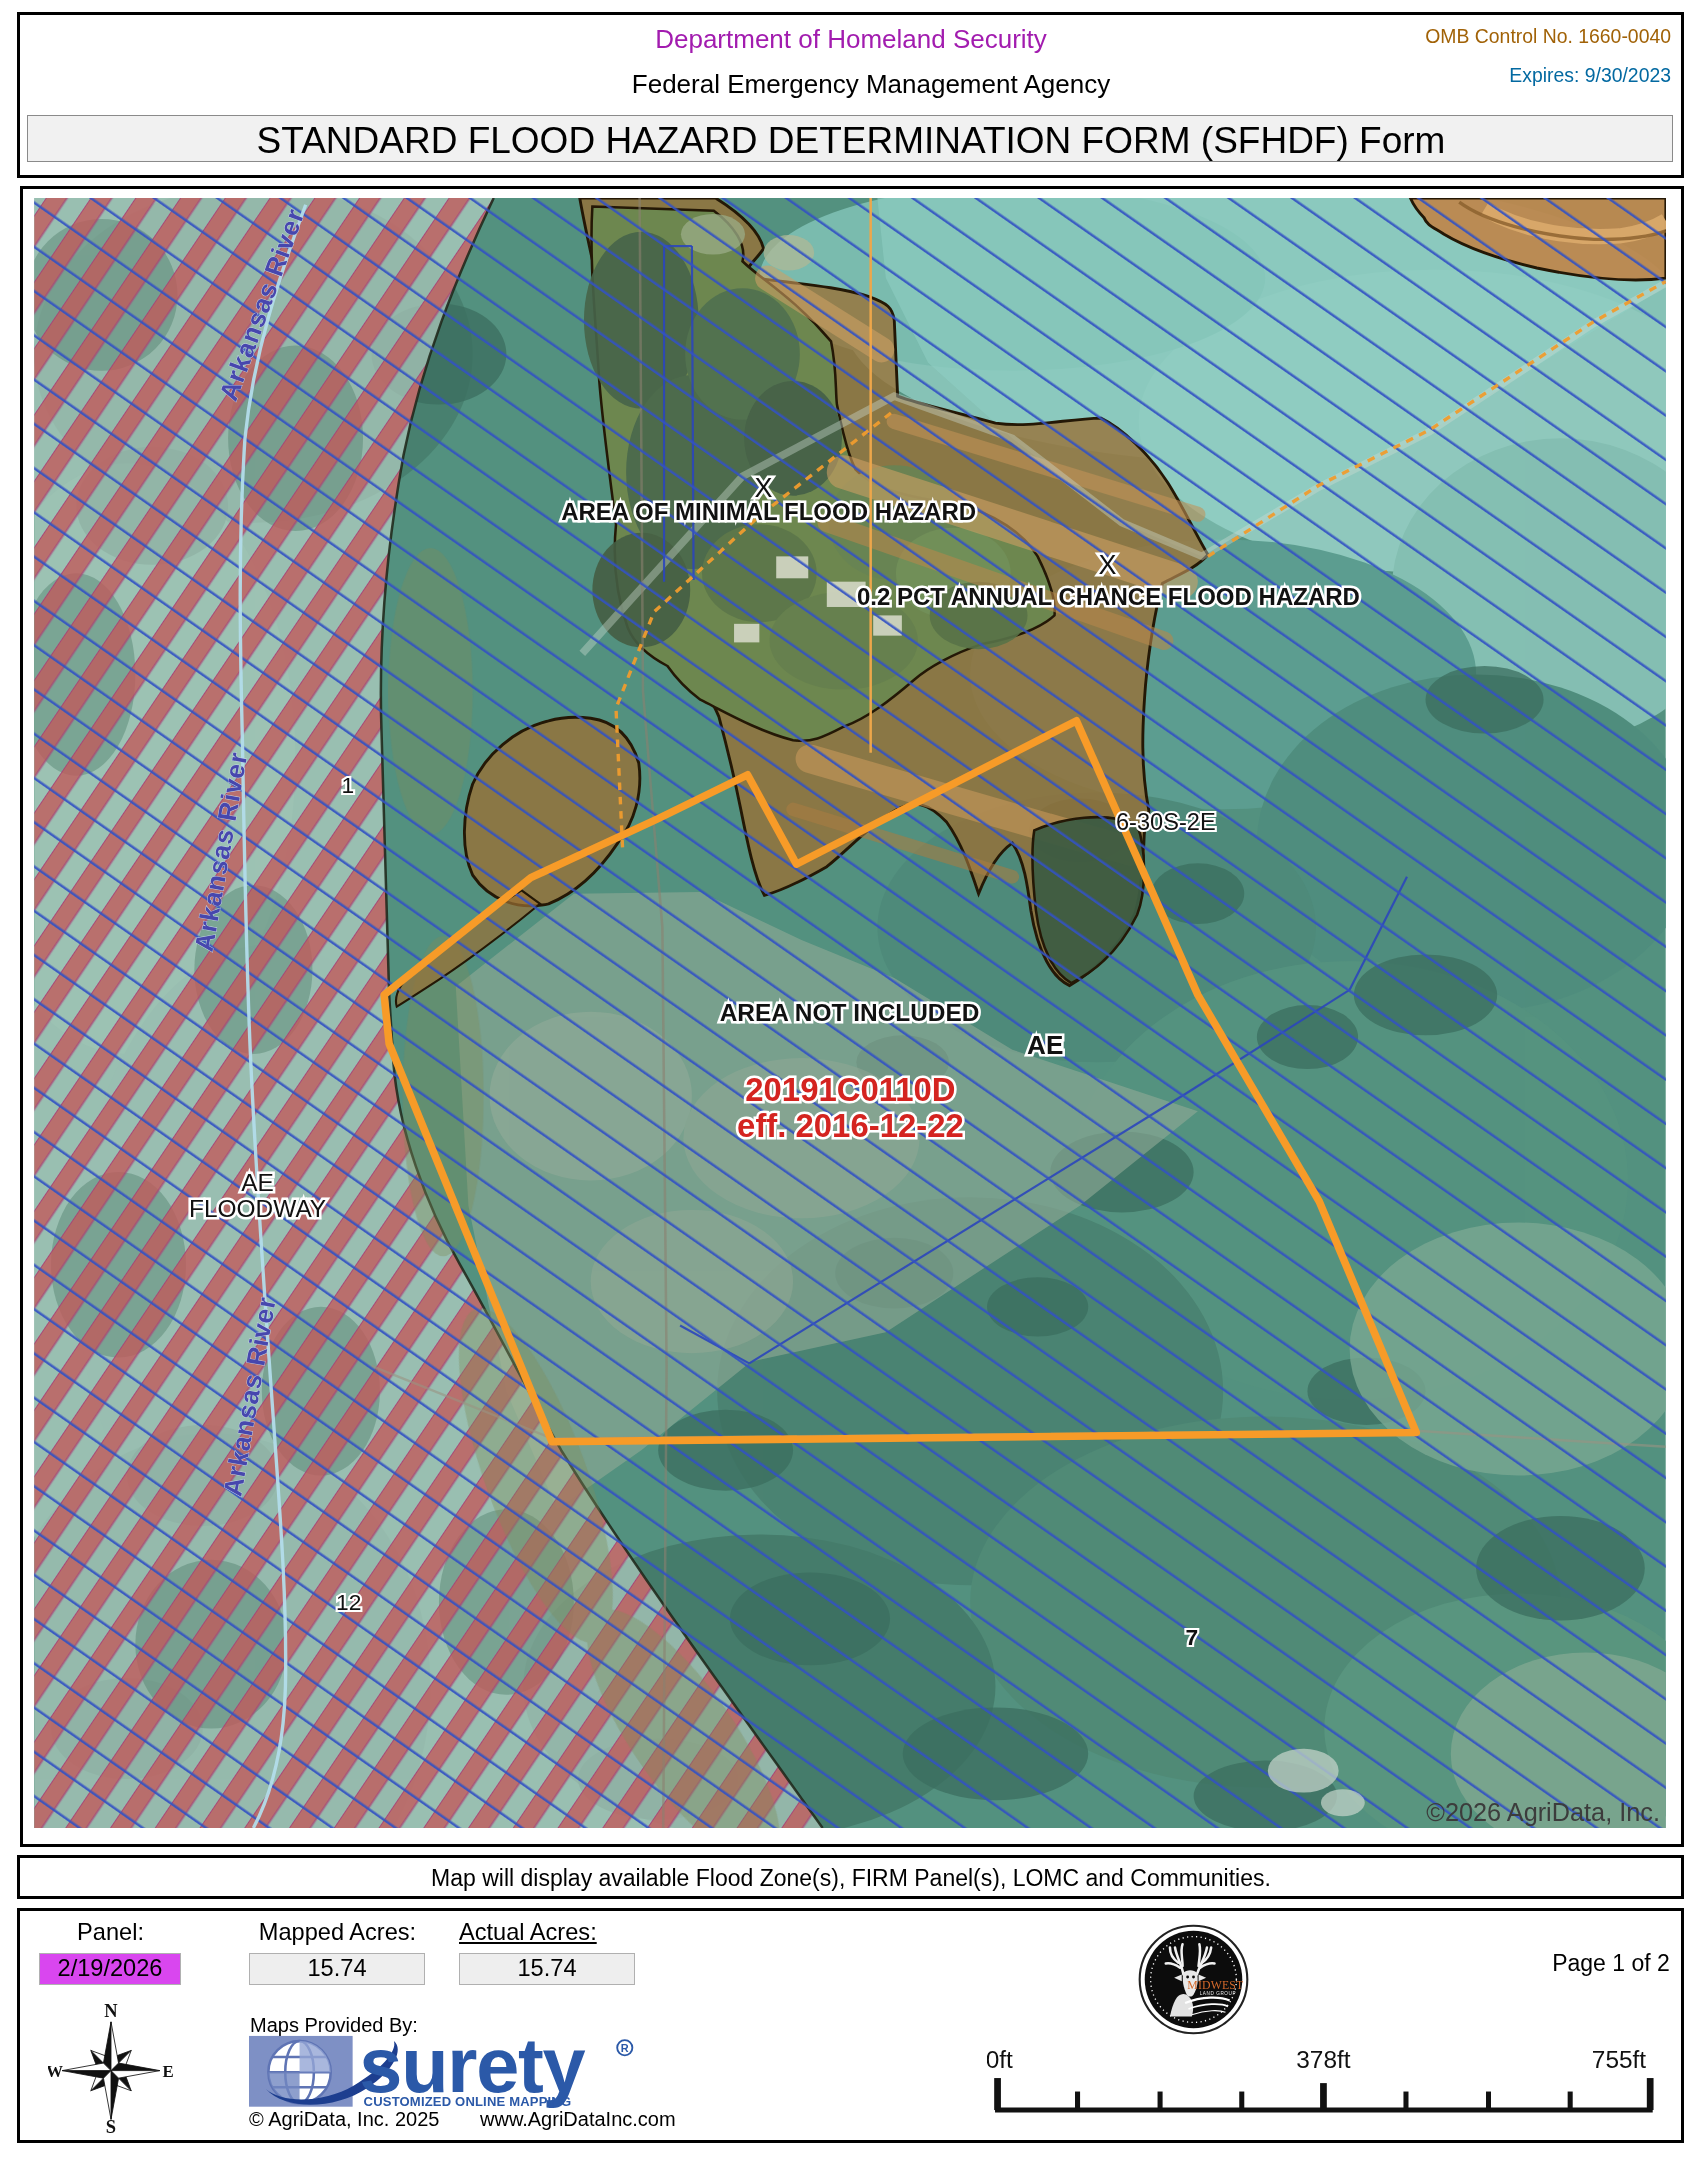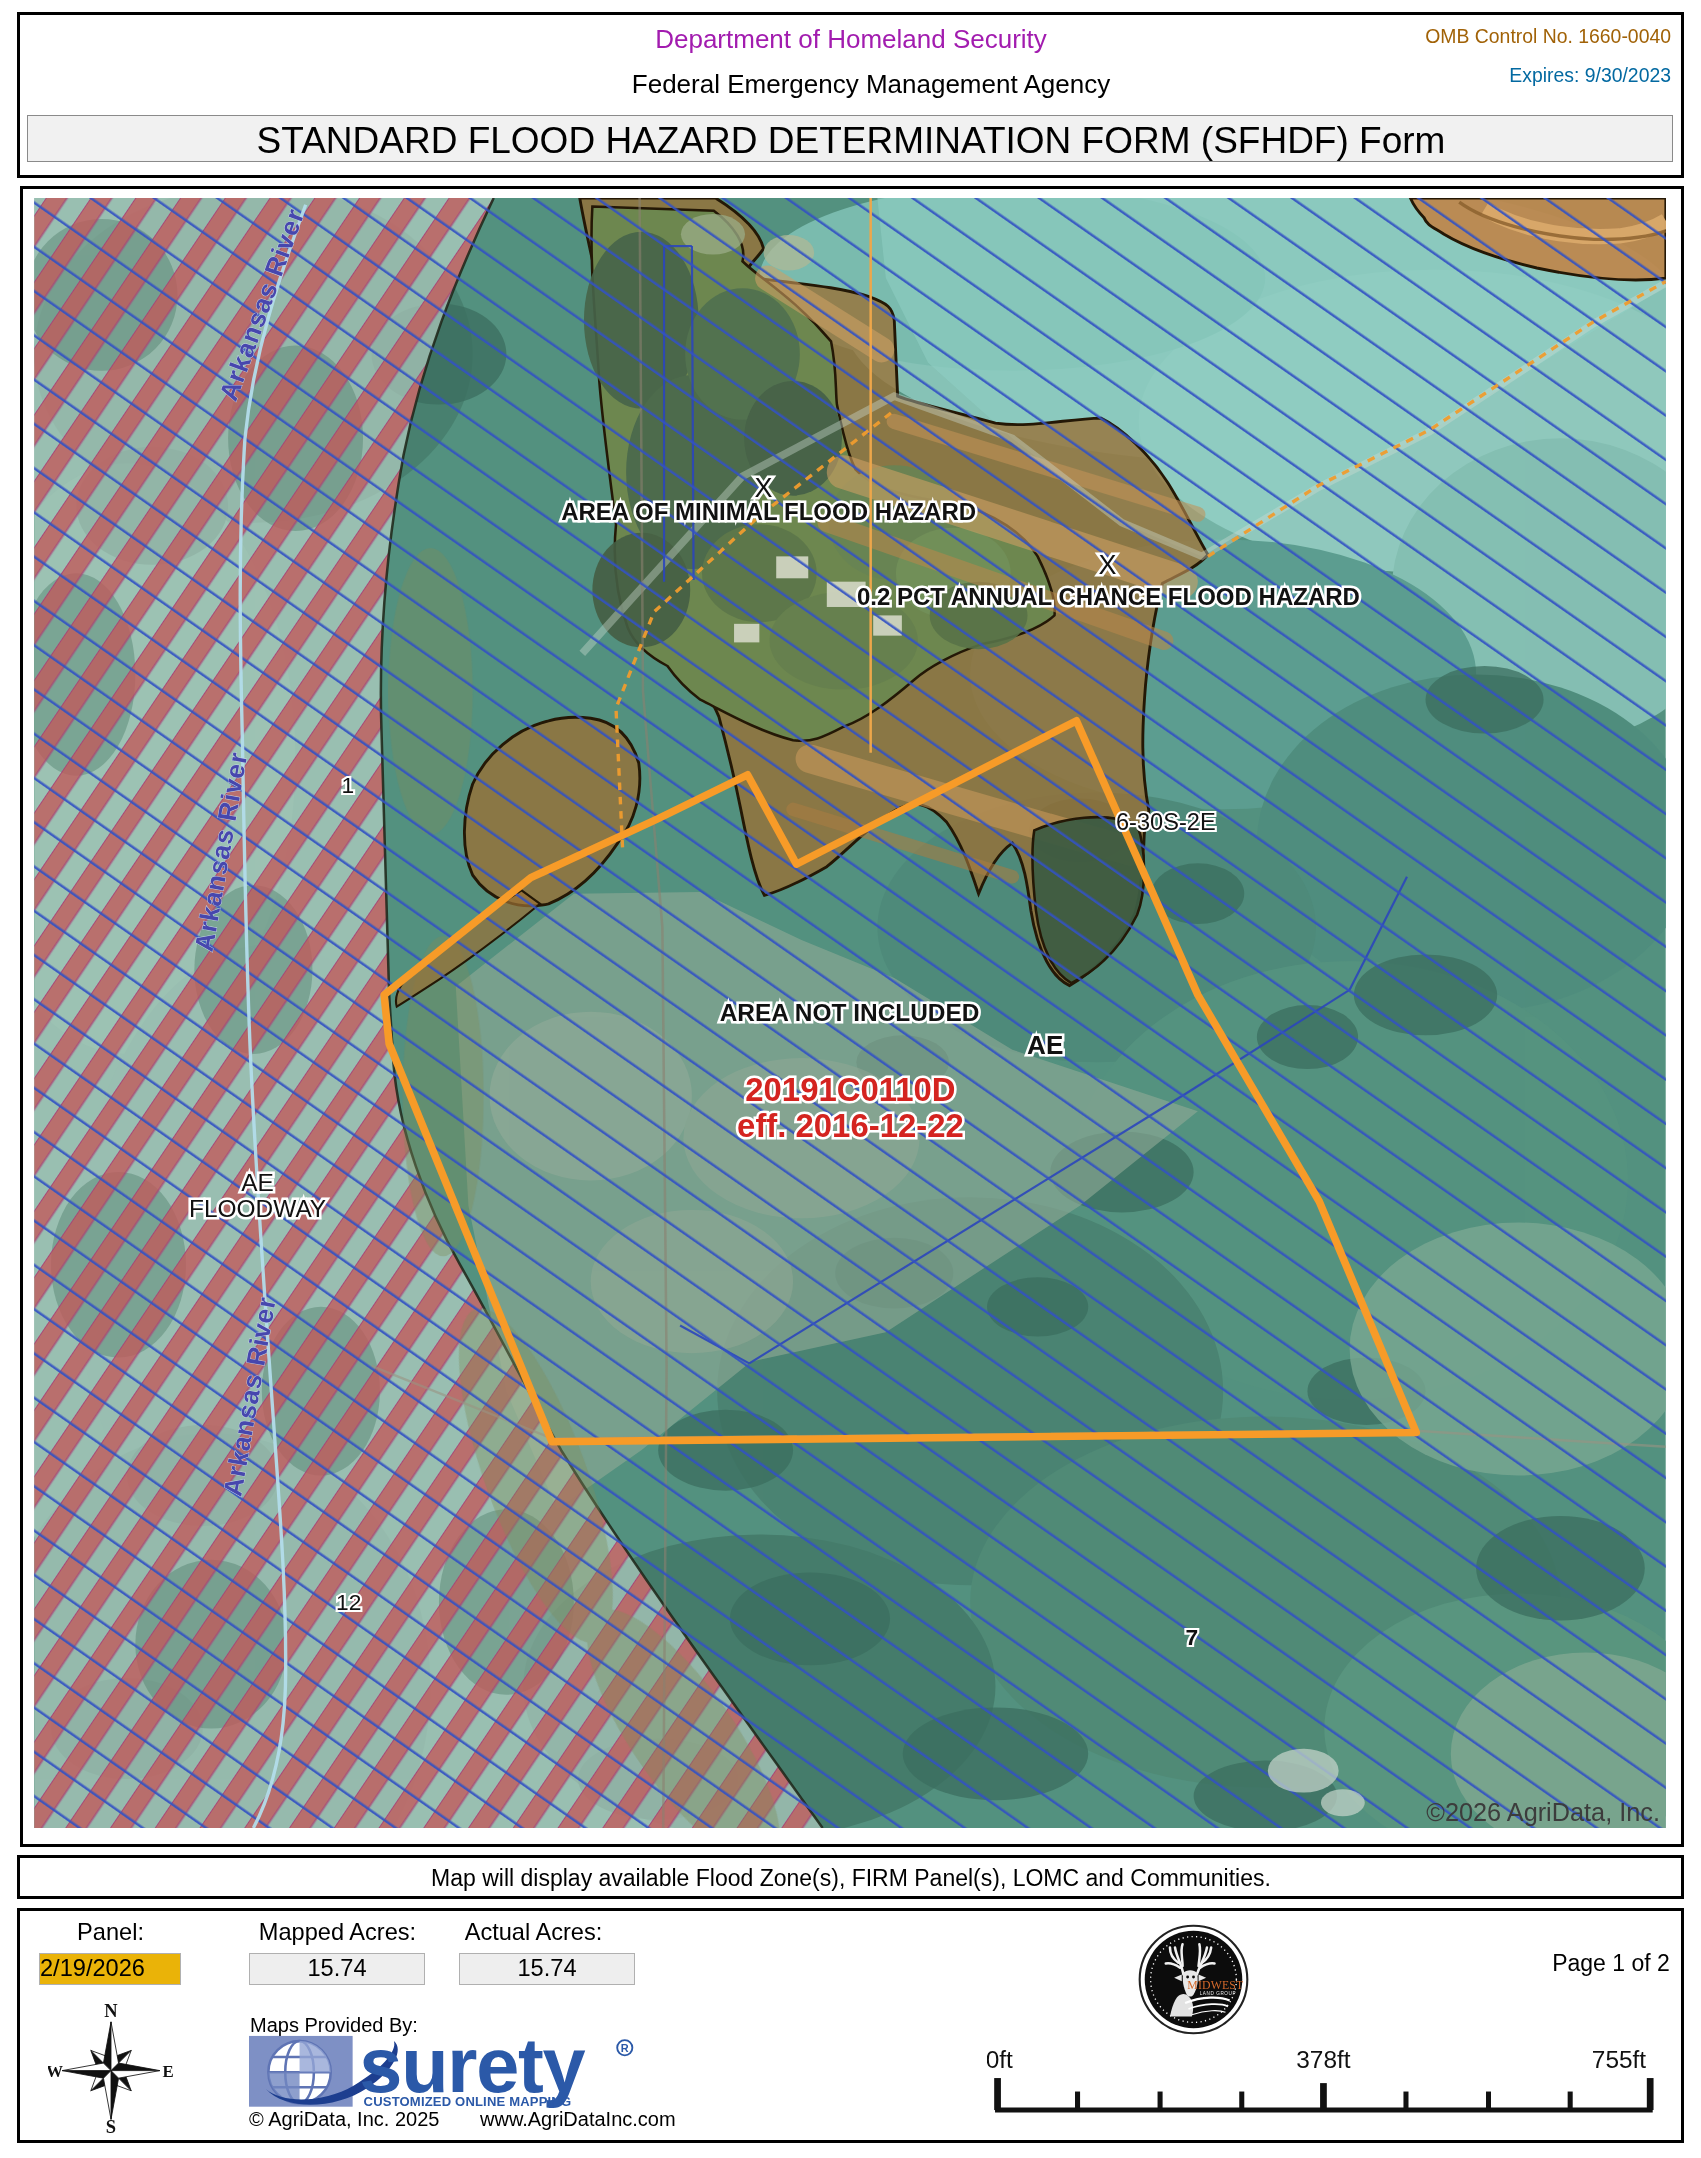--- a/index.html
+++ b/index.html
@@ -272,23 +272,23 @@
 <div class="abs" style="left:17px;top:1855px;width:1661px;height:38px;border:3.4px solid #000;"></div>
 
 <div class="abs" style="left:0;top:1865px;width:1702px;text-align:center;font-size:23px;color:#000;">Map will display available Flood Zone(s), FIRM Panel(s), LOMC and Communities.</div>
 
 <div class="abs" style="left:17px;top:1908px;width:1661px;height:229px;border:3.4px solid #000;"></div>
 
 <div class="abs" style="left:39px;top:1919px;width:143px;text-align:center;font-size:23.6px;">Panel:</div>
 
 <div class="abs" style="left:249px;top:1919px;width:177px;text-align:center;font-size:23.6px;">Mapped Acres:</div>
 
-<div class="abs" style="left:445px;top:1919px;width:177px;text-align:center;font-size:23.6px;">Actual Acres:</div>
-
-<div class="abs" style="left:39px;top:1953px;width:140px;height:29.5px;background:#eab308;border:1.7px solid #b0b0b0;text-align:left;font-size:23.6px;line-height:29.5px;">2/19/2026</div>
+<div class="abs" style="left:459px;top:1919px;width:177px;text-align:left;font-size:23.6px;text-decoration:underline;">Actual Acres:</div>
+
+<div class="abs" style="left:39px;top:1953px;width:140px;height:29.5px;background:#d946ef;border:1.7px solid #b0b0b0;text-align:center;font-size:23.6px;line-height:29.5px;">2/19/2026</div>
 
 <div class="abs" style="left:249px;top:1953px;width:174px;height:29.5px;background:#eeeeee;border:1.7px solid #b0b0b0;text-align:center;font-size:23.6px;line-height:29.5px;">15.74</div>
 
 <div class="abs" style="left:459px;top:1953px;width:174px;height:29.5px;background:#eeeeee;border:1.7px solid #b0b0b0;text-align:center;font-size:23.6px;line-height:29.5px;">15.74</div>
 
 <div class="abs" style="left:1514px;top:1950px;width:194px;text-align:center;font-size:23px;">Page 1 of 2</div>
 
 <div class="abs" style="left:48px;top:2003px;width:126px;height:131px;">
 <svg width="126" height="131" viewBox="0 0 150 155" xmlns="http://www.w3.org/2000/svg">
 <g stroke="#111" stroke-width="1">

